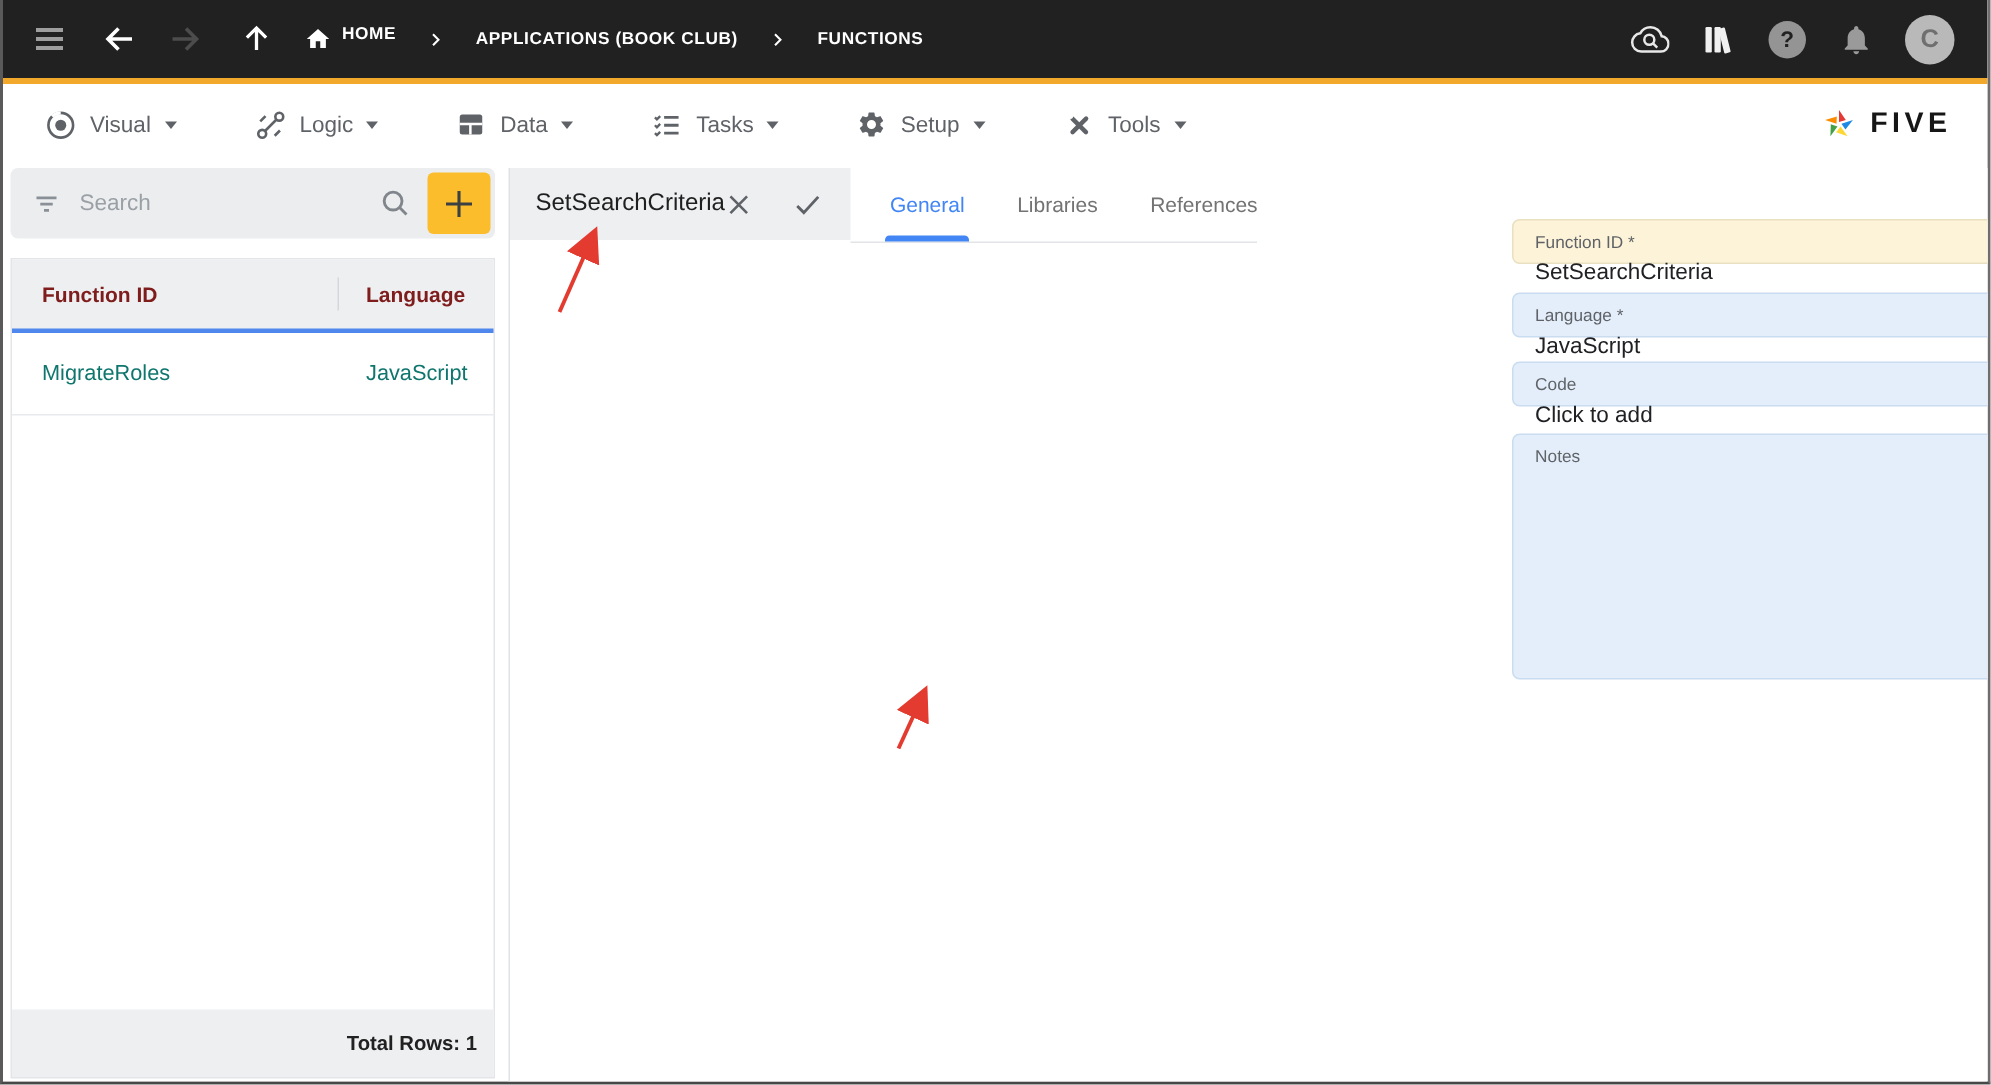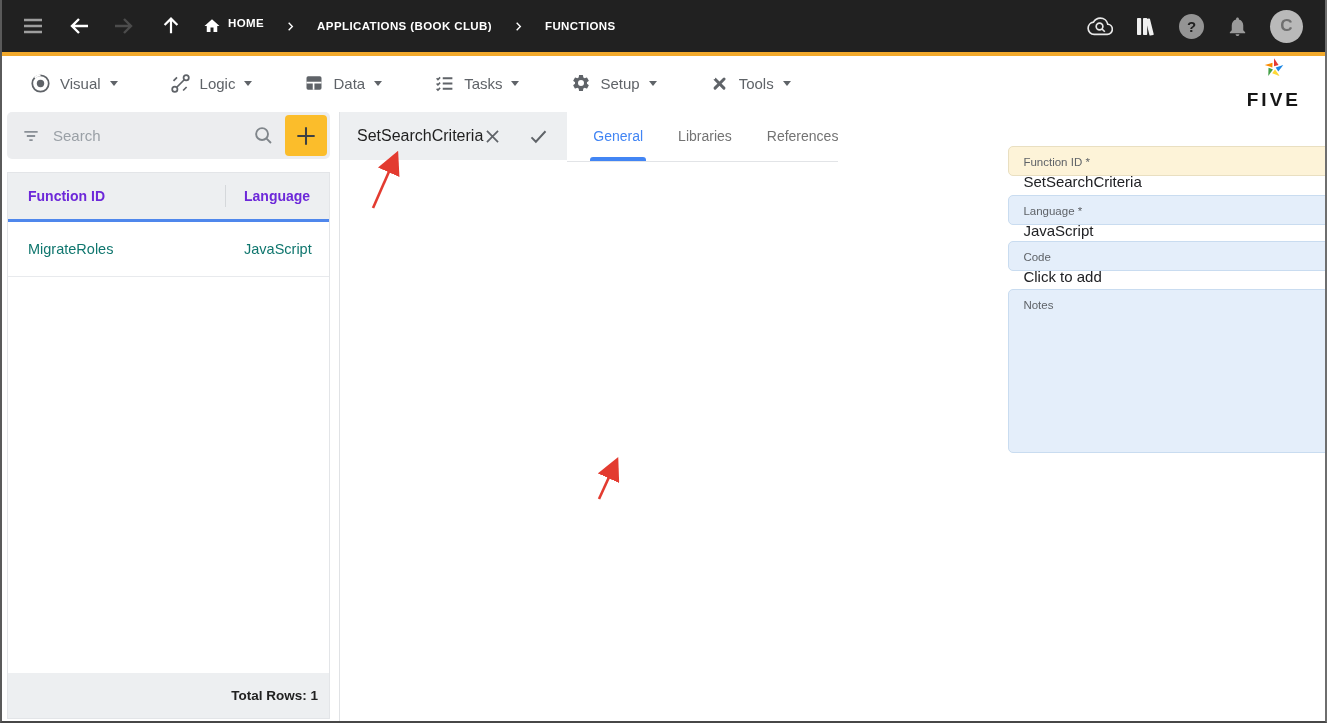--- a/index.html
+++ b/index.html
@@ -21,36 +21,36 @@
     font-size:15px; font-weight:700; display:flex; align-items:center; justify-content:center; cursor:pointer; }
   .avatar{ width:33px; height:33px; border-radius:50%; background:#b9b9b9; color:#6f6f6f;
     font-size:17px; font-weight:700; display:flex; align-items:center; justify-content:center; cursor:pointer; }
   .accent-line{ height:4px; background:#f2a92b; }
   
   .menubar{ height:54px; background:#fff; display:flex; align-items:center; padding:0 24px 0 28px; }
   .menu-item{ display:flex; align-items:center; gap:9px; color:#5f6368; font-size:15px; cursor:pointer; margin-right:52px; }
   .menu-item svg{ display:block; }
   .caret{ width:0; height:0; border-left:4.5px solid transparent; border-right:4.5px solid transparent;
     border-top:5.5px solid #5f6368; margin-top:1px; }
-  .brand{ margin-left:auto; display:flex; align-items:center; gap:8px; cursor:default;flex-direction:column; }
+  .brand{ margin-left:auto; display:flex; align-items:center; gap:8px; cursor:default; }
   .brand-text{ font-size:19px; font-weight:700; letter-spacing:3px; color:#161616; }
   
   .workspace{ display:flex; height:611px; padding:2px 0 0 5px; gap:9px; background:#fff; }
   .left-panel{ width:434px; display:flex; flex-direction:column; }
   .search-bar{ height:47px; background:#ecedef; border-radius:5px; display:flex; align-items:center;
     padding:0 3px 0 14px; flex-shrink:0; }
   .search-input{ flex:1; border:none; outline:none; background:transparent; font-size:15px; color:#7f1d1d;
     margin-left:12px; font-family:inherit; }
   .search-input::placeholder{ color:#9aa0a6; }
   .add-btn{ width:42px; height:41px; background:#fbbd2b; border:none; border-radius:4px; margin-left:10px;
     display:flex; align-items:center; justify-content:center; cursor:pointer; }
   .table-card{ margin-top:13px; margin-bottom:2px; flex:1; border:1px solid #e3e5e8;
     display:flex; flex-direction:column; background:#fff; }
   .t-header{ height:49px; background:#edeff1; border-bottom:3px solid #4f87ec; display:flex; align-items:center; flex-shrink:0; }
-  .t-h-cell{ font-size:14px; font-weight:700; color:#6d28d9; }
+  .t-h-cell{ font-size:14px; font-weight:700; color:#7f1d1d; }
   .t-col1{ width:218px; padding-left:20px; }
   .t-col2{ flex:1; padding-left:18px; }
   .h-divider{ width:1px; height:22px; background:#d5d8db; margin-left:-1px; }
   .t-row{ height:55px; display:flex; align-items:center; border-bottom:1px solid #e8eaed;
     font-size:14.5px; color:#0f766e; cursor:pointer; flex-shrink:0; }
   .t-fill{ flex:1; }
   .t-footer{ height:45px; background:#edeff1; display:flex; align-items:center; justify-content:flex-end;
     padding-right:11px; font-size:13.5px; font-weight:700; color:#212121; flex-shrink:0; }
   
   .form-panel{ flex:1; margin-right:3px; border-left:1px solid #e0e2e5; border-right:1px solid #e0e2e5;

